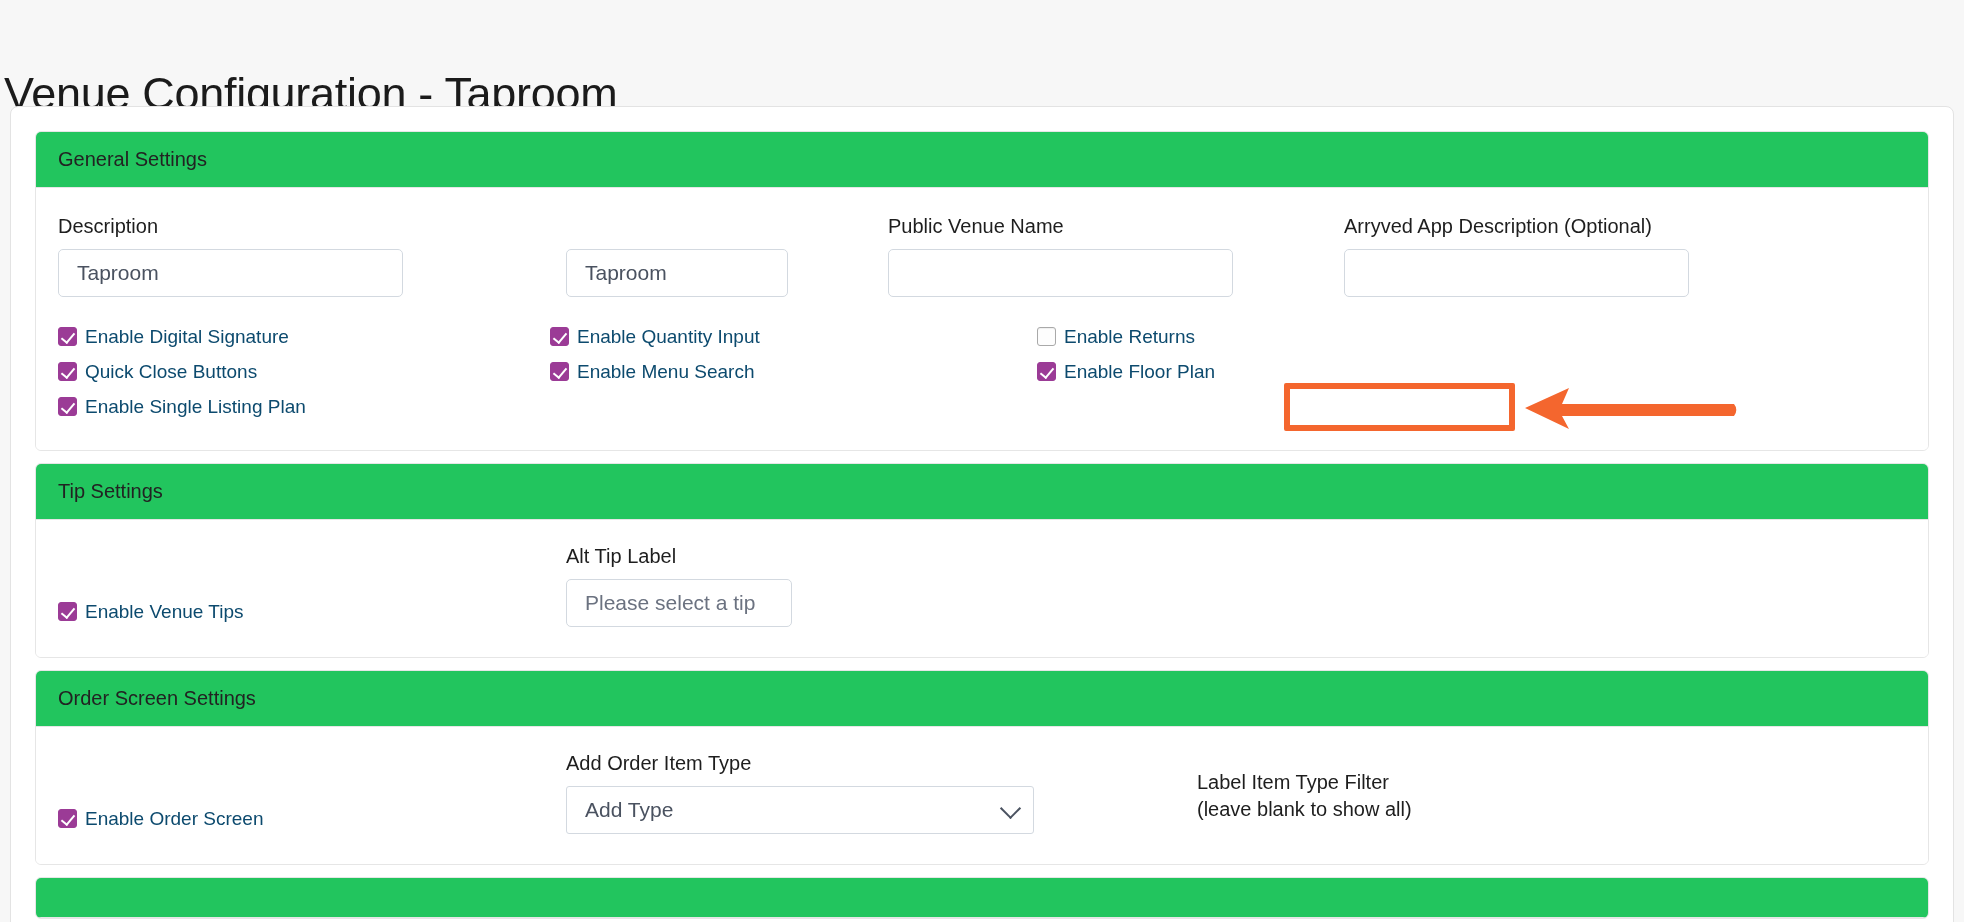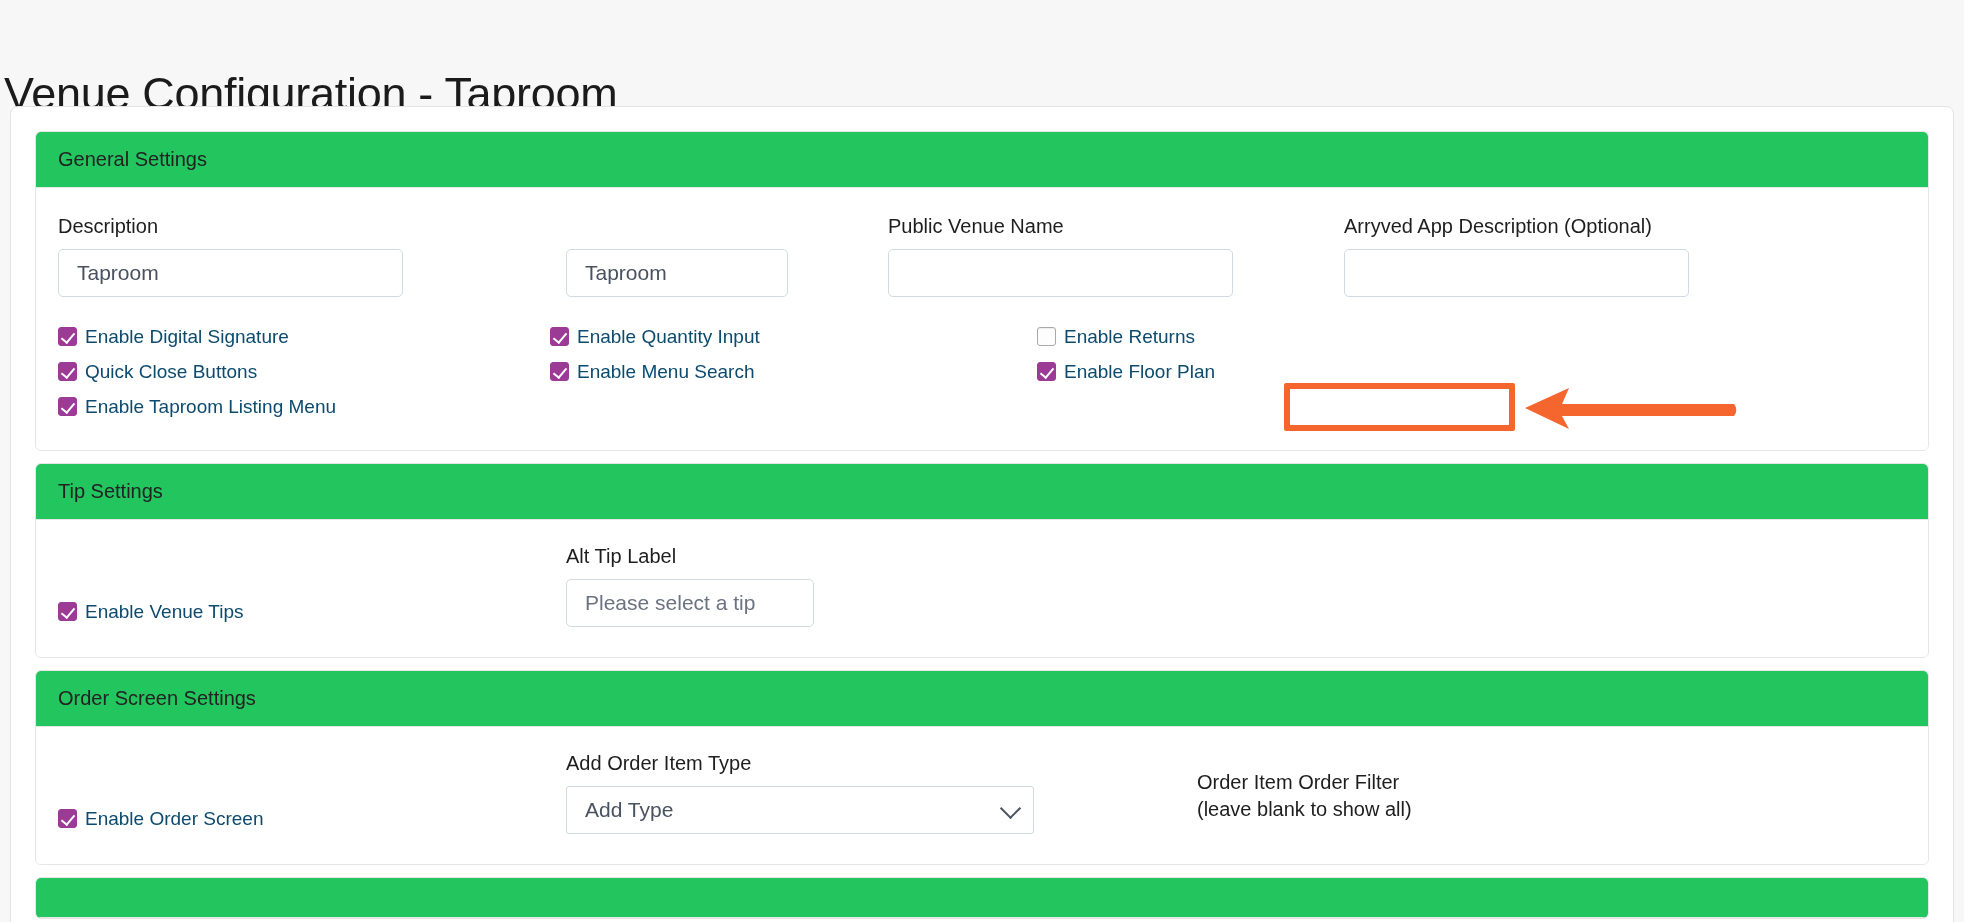--- a/index.html
+++ b/index.html
@@ -101,21 +101,21 @@
     font-size: 21px;
     color: #4a5260;
     padding: 0 14px 0 18px;
     outline: none;
   }
   .text-input::placeholder { color: #6b7280; }
   .ti-desc  { width: 345px; }
   .ti-short { width: 222px; }
   .ti-pub   { width: 345px; }
   .ti-app   { width: 345px; }
-  .ti-tip   { width: 248px; }
+  .ti-tip   { width: 226px; }
 
   
   .select-wrap { position: relative; width: 468px; }
   .select-box {
     width: 100%;
     height: 48px;
     border: 1px solid #d3d9e0;
     border-radius: 3px;
     background: #fff;
     font-size: 21px;
@@ -242,21 +242,21 @@
               <div class="cb-row">
                 <span class="cbox on"></span>
                 <span class="cb-label">Enable Digital Signature</span>
               </div>
               <div class="cb-row">
                 <span class="cbox on"></span>
                 <span class="cb-label">Quick Close Buttons</span>
               </div>
               <div class="cb-row">
                 <span class="cbox on"></span>
-                <span class="cb-label">Enable Taproom Listing Menu</span>
+                <span class="cb-label">Enable Single Listing Plan</span>
               </div>
             </div>
 
             <div class="cb-col-2">
               <div class="cb-row">
                 <span class="cbox on"></span>
                 <span class="cb-label">Enable Quantity Input</span>
               </div>
               <div class="cb-row">
                 <span class="cbox on"></span>
@@ -310,21 +310,21 @@
             <div class="field-col" style="width:615px;">
               <div class="field-label">Add Order Item Type</div>
               <div class="select-wrap">
                 <div class="select-box">
                   <span>Add Type</span>
                 </div>
                 <span class="chev"></span>
               </div>
             </div>
             <div class="field-col" style="width:440px;">
-              <div class="field-label muted-2" style="margin-bottom:0;">Order Item Order Filter</div>
+              <div class="field-label muted-2" style="margin-bottom:0;">Label Item Type Filter</div>
               <div class="field-label muted-2">(leave blank to show all)</div>
             </div>
           </div>
         </div>
       </div>
 
       <div class="panel panel-partial">
         <div class="panel-header" style="height:40px;"></div>
       </div>
 

